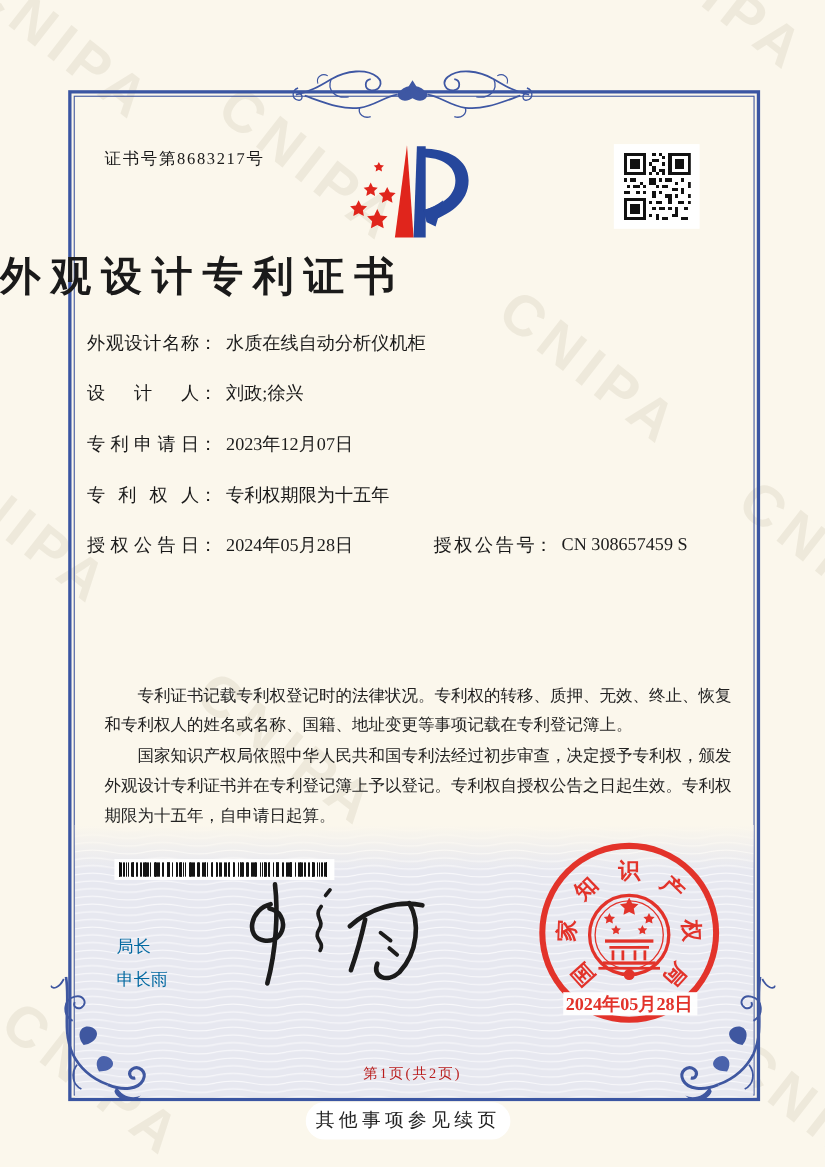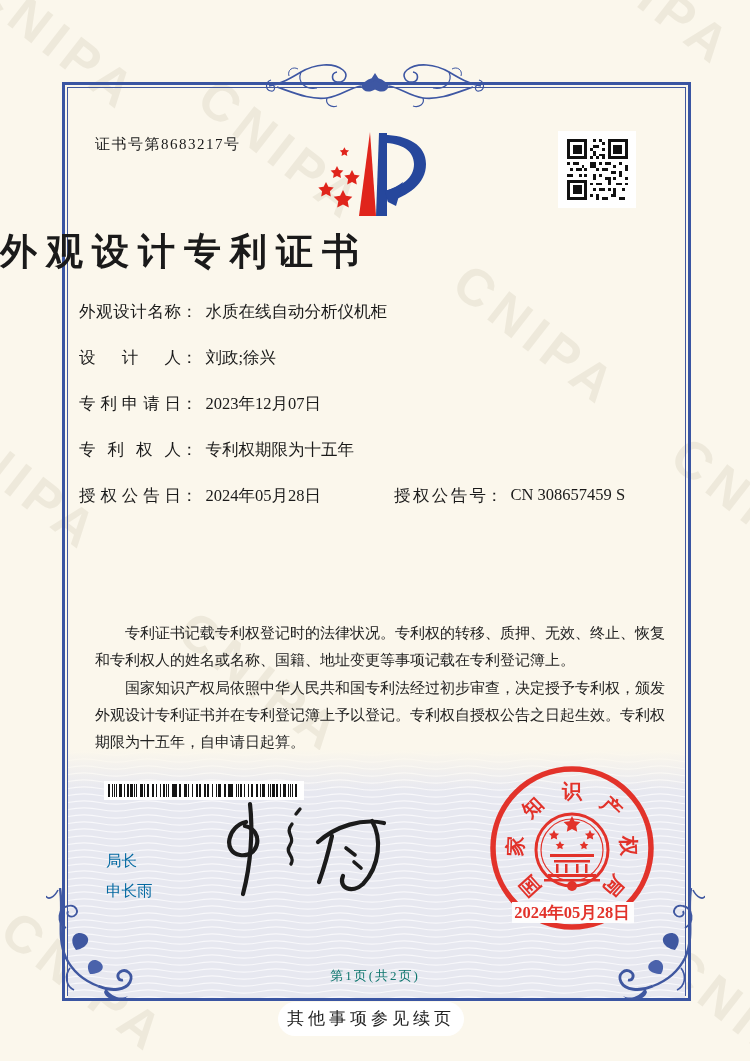--- a/index.html
+++ b/index.html
@@ -58,21 +58,21 @@
       repeating-linear-gradient(90deg,#141414 0 1px,transparent 1px 6.5px),
       repeating-linear-gradient(90deg,#141414 0 2.5px,transparent 2.5px 11px);
   }
   .signer { position:absolute; left:106px; top:846px;
             font-family:"Liberation Sans","DejaVu Sans",sans-serif;
             font-size:15.5px; line-height:30px; color:#0369a1; }
   .signature { position:absolute; left:212px; top:796px; }
   .seal { position:absolute; left:484px; top:758px; }
   .seal text { font-weight:bold; }
   .page-no { position:absolute; left:0; top:967px; width:750px; text-align:center;
-             font-size:13px; letter-spacing:2px; color:#0f766e; }
+             font-size:13px; letter-spacing:2px; color:#b91c1c; }
   .foot-note { position:absolute; left:278px; top:1002px; width:186px; height:34px;
                background:#fff; text-align:center; line-height:34px;
                font-size:17px; letter-spacing:4px; color:#222;border-radius:17px; }
 </style>
 </head>
 <body>
 
 <div class="page">
 
   <span class="wm" style="left:-40px;top:10px">CNIPA</span>

